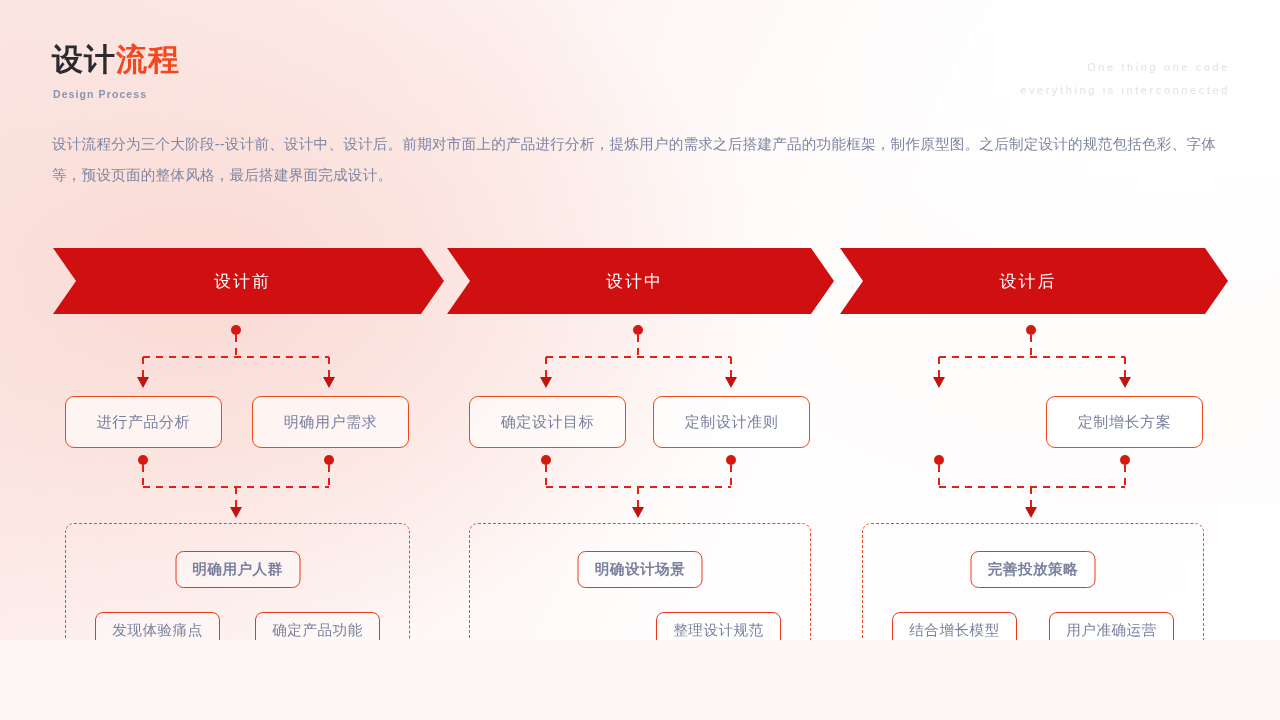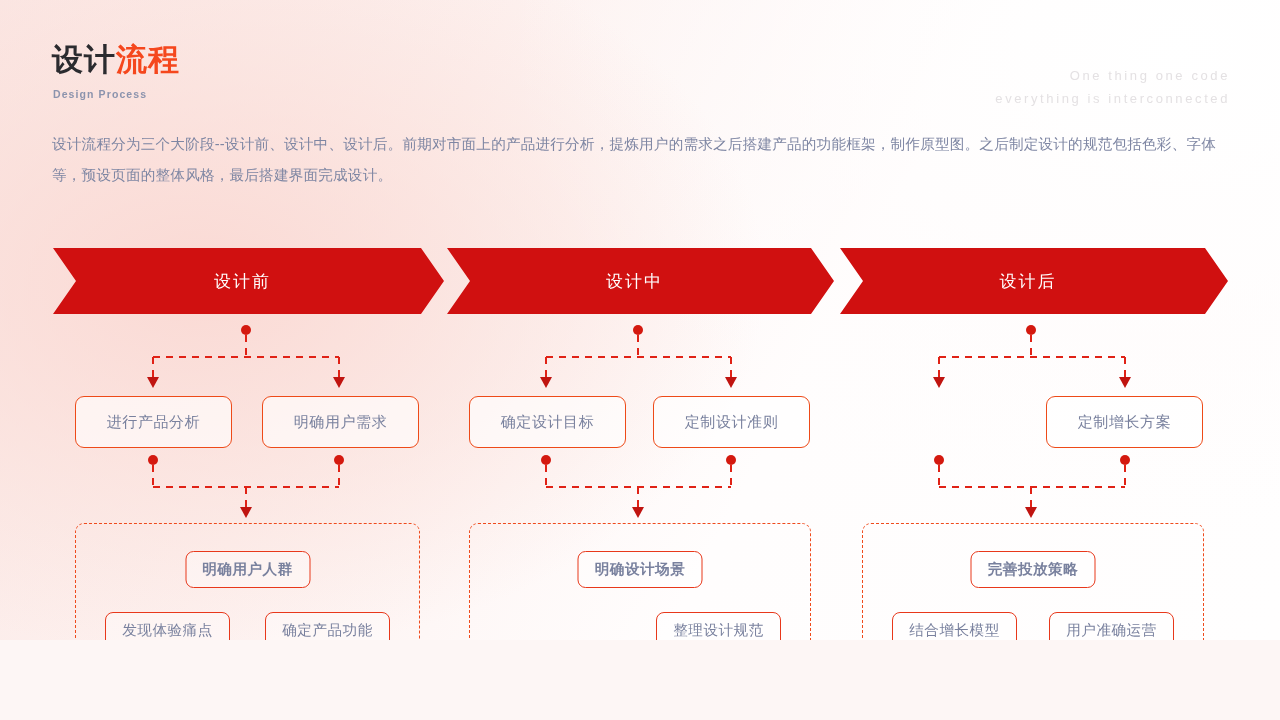--- a/index.html
+++ b/index.html
@@ -43,24 +43,24 @@
     top: 89px;
     font-size: 10.5px;
     font-weight: 700;
     letter-spacing: 1.1px;
     color: #8b93ad;
     line-height: 1;
   }
   .tagline {
     position: absolute;
     right: 50px;
-    top: 64px;
+    top: 56px;
     text-align: right;
     line-height: 23px;
-    font-size: 13px;
+    font-size: 11px;
     letter-spacing: 2.6px;
     color: #e4e1e3;
     white-space: nowrap;
   }
   .desc {
     position: absolute;
     left: 52px;
     top: 129px;
     width: 1175px;
     font-size: 14.6px;
@@ -95,21 +95,21 @@
     left: 447px; width: 387px;
     clip-path: polygon(0 0, 364px 0, 387px 33px, 364px 66px, 0 66px, 23px 33px);
   }
   .banner-3 {
     left: 840px; width: 388px;
     clip-path: polygon(0 0, 365px 0, 388px 33px, 365px 66px, 0 66px, 23px 33px);
   }
 
   
   .column { position: absolute; top: 0; height: 720px; }
-  .col-1 { left: 53px;  width: 391px; }
+  .col-1 { left: 43px;  width: 391px; }
   .col-2 { left: 447px; width: 387px; }
   .col-3 { left: 840px; width: 388px; }
 
   
   .pbox {
     position: absolute;
     top: 396px;
     width: 157px;
     height: 52px;
     box-sizing: border-box;

